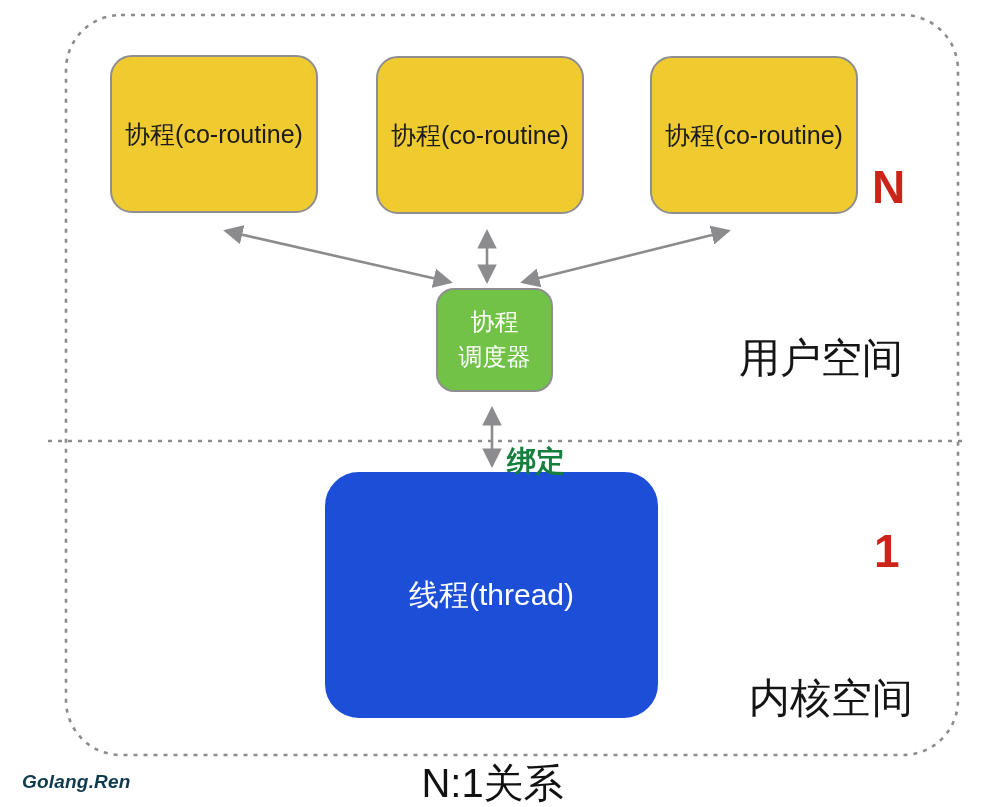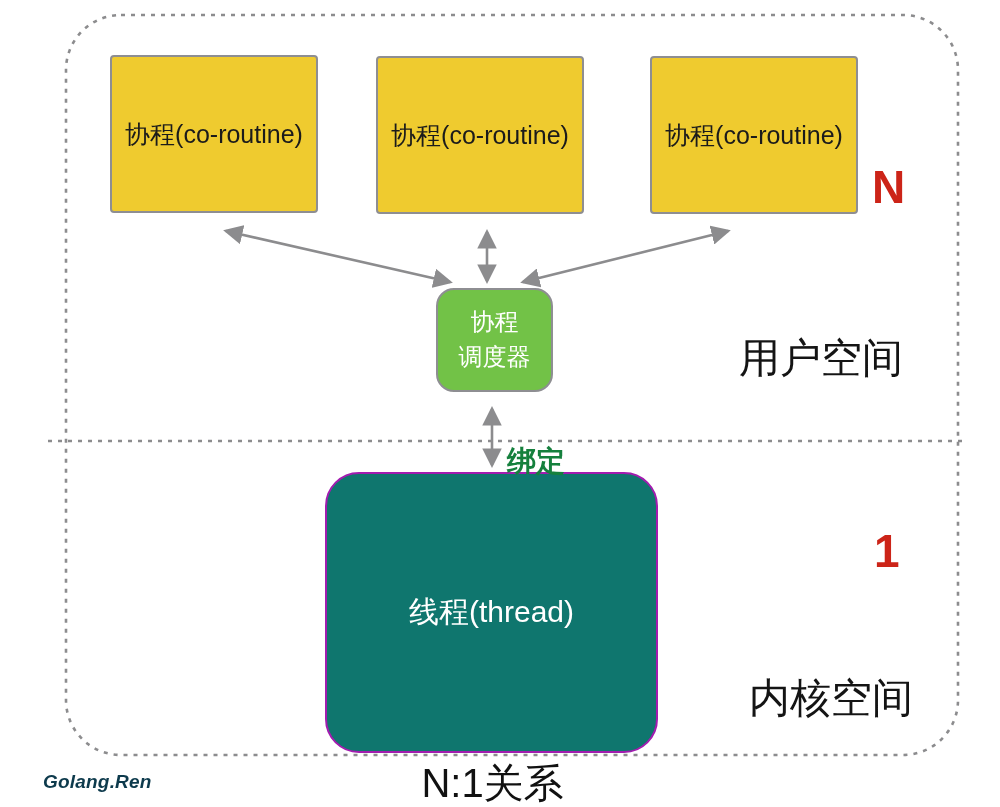--- a/index.html
+++ b/index.html
@@ -14,35 +14,35 @@
   .box{
     position:absolute;
     display:flex;align-items:center;justify-content:center;
     text-align:center;
     box-sizing:border-box;
   }
   .coroutine-box{
     width:208px;height:158px;
     background:#EFCB2F;
     border:2px solid #8E8E92;
-    border-radius:4px;
+    border-radius:22px;
     font-size:25px;color:#1b1b1b;
   }
   .scheduler-box{
     left:436px;top:288px;width:117px;height:104px;
     background:#72C247;
     border:2px solid #8E8E92;
     border-radius:18px;
     font-size:24px;color:#ffffff;
     flex-direction:column;line-height:1.45;
   }
   .thread-box{
-    left:325px;top:472px;width:333px;height:281px;
-    background:#0f766e;
-    border:2px solid #a21caf;
+    left:325px;top:472px;width:333px;height:246px;
+    background:#1d4ed8;
+    border:2px solid #1d4ed8;
     border-radius:34px;
     font-size:30px;color:#ffffff;
     font-weight:300;
   }
   .label{position:absolute;white-space:nowrap;}
   .count-label{
     font-size:46px;font-weight:bold;color:#CC2418;
   }
   .space-label{
     font-size:41px;color:#141414;margin-left:8px;
@@ -52,21 +52,21 @@
     font-size:29px;font-weight:bold;color:#15803d;margin-top:26px;
   }
   .caption{
     position:absolute;left:0;top:756px;width:985px;
     text-align:center;
     font-size:40px;color:#111111;
   }
   .watermark{
     position:absolute;left:22px;top:771px;
     font-size:19px;font-weight:bold;font-style:italic;
-    color:#0D3A4C;letter-spacing:0.2px;margin-left:21px;
+    color:#0D3A4C;letter-spacing:0.2px;
   }
 </style>
 </head>
 <body>
 
 <div class="stage">
 
   <svg class="layer" viewBox="0 0 1000 807" xmlns="http://www.w3.org/2000/svg">
     <defs>
       <marker id="ah" viewBox="0 0 10 10" refX="8.5" refY="5" markerWidth="7.5" markerHeight="7.5" orient="auto-start-reverse">

